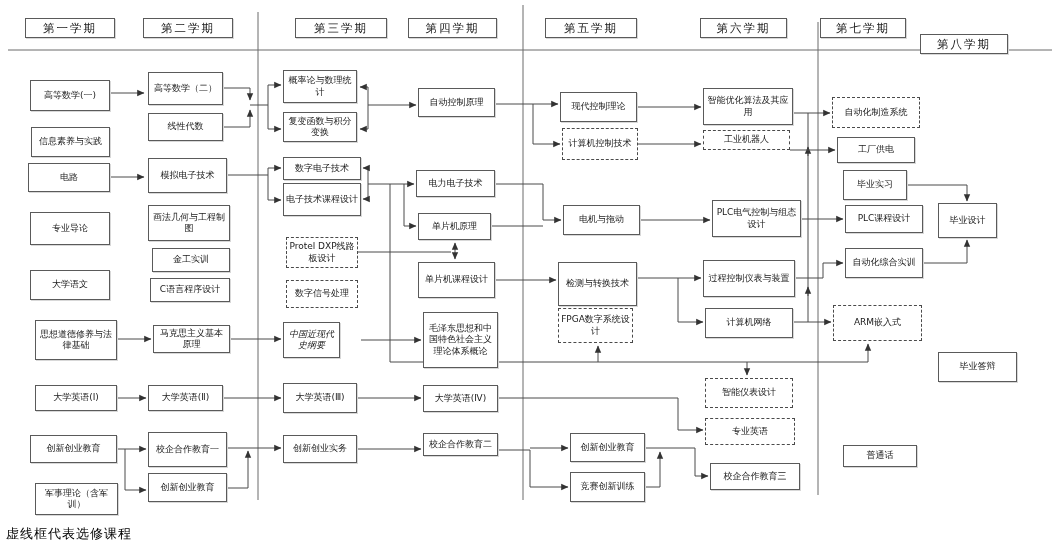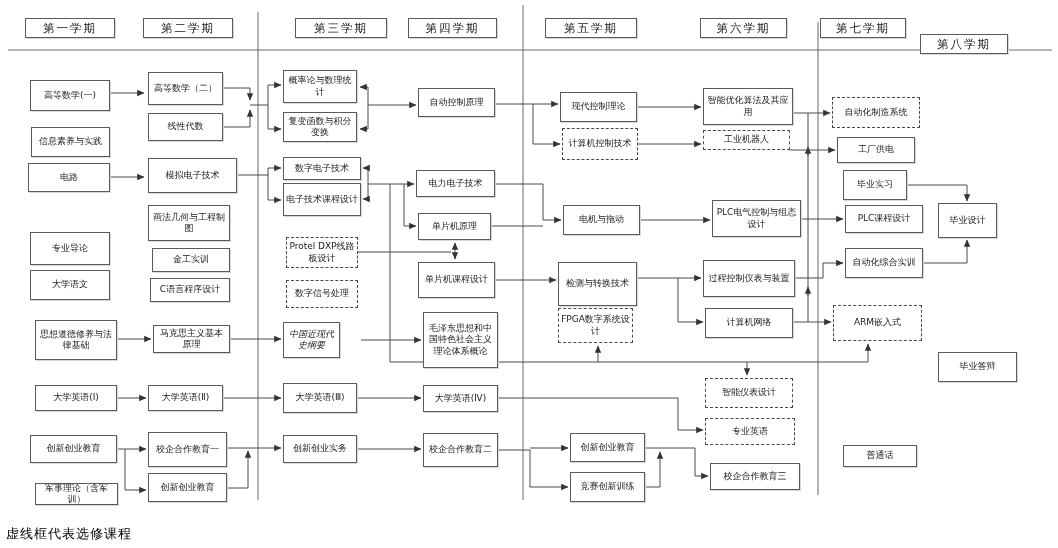--- a/index.html
+++ b/index.html
@@ -121,29 +121,29 @@
       <div class="sem-header" style="left: 408px; top: 18px; width: 89px; height: 20px;">第四学期</div>
       <div class="sem-header" style="left: 545px; top: 18px; width: 92px; height: 20px;">第五学期</div>
       <div class="sem-header" style="left: 700px; top: 18px; width: 87px; height: 20px;">第六学期</div>
       <div class="sem-header" style="left: 820px; top: 18px; width: 86px; height: 20px;">第七学期</div>
       <div class="sem-header" style="left: 920px; top: 34px; width: 88px; height: 20px;">第八学期</div>
     </div>
   <div id="nodes-layer">
       <div class="node" style="left: 30px; top: 80px; width: 80px; height: 31px;">高等数学(一)</div>
       <div class="node" style="left: 31px; top: 127px; width: 79px; height: 30px;">信息素养与实践</div>
       <div class="node" style="left: 28px; top: 163px; width: 82px; height: 29px;">电路</div>
-      <div class="node" style="left: 30px; top: 232px; width: 80px; height: 33px;">专业导论</div>
+      <div class="node" style="left: 30px; top: 212px; width: 80px; height: 33px;">专业导论</div>
       <div class="node" style="left: 30px; top: 270px; width: 80px; height: 30px;">大学语文</div>
       <div class="node" style="left: 35px; top: 320px; width: 82px; height: 40px;">思想道德修养与法律基础</div>
       <div class="node" style="left: 35px; top: 385px; width: 82px; height: 26px;">大学英语(Ⅰ)</div>
       <div class="node" style="left: 30px; top: 435px; width: 87px; height: 28px;">创新创业教育</div>
-      <div class="node" style="left: 35px; top: 483px; width: 83px; height: 22px;">军事理论（含军训）</div>
+      <div class="node" style="left: 35px; top: 483px; width: 83px; height: 32px;">军事理论（含军训）</div>
       <div class="node" style="left: 148px; top: 72px; width: 75px; height: 33px;">高等数学（二）</div>
       <div class="node" style="left: 148px; top: 113px; width: 75px; height: 28px;">线性代数</div>
-      <div class="node" style="left: 148px; top: 158px; width: 89px; height: 35px;">模拟电子技术</div>
+      <div class="node" style="left: 148px; top: 158px; width: 79px; height: 35px;">模拟电子技术</div>
       <div class="node" style="left: 148px; top: 205px; width: 82px; height: 36px;">画法几何与工程制图</div>
       <div class="node" style="left: 152px; top: 248px; width: 78px; height: 24px;">金工实训</div>
       <div class="node" style="left: 150px; top: 278px; width: 80px; height: 24px;">C语言程序设计</div>
       <div class="node" style="left: 153px; top: 325px; width: 77px; height: 28px;">马克思主义基本原理</div>
       <div class="node" style="left: 148px; top: 385px; width: 75px; height: 26px;">大学英语(Ⅱ)</div>
       <div class="node" style="left: 148px; top: 432px; width: 79px; height: 35px;">校企合作教育一</div>
       <div class="node" style="left: 148px; top: 473px; width: 79px; height: 29px;">创新创业教育</div>
       <div class="node" style="left: 283px; top: 70px; width: 74px; height: 33px;">概率论与数理统计</div>
       <div class="node" style="left: 283px; top: 112px; width: 74px; height: 30px;">复变函数与积分变换</div>
       <div class="node" style="left: 283px; top: 157px; width: 78px; height: 23px;">数字电子技术</div>
@@ -152,21 +152,21 @@
       <div class="node dashed" style="left: 286px; top: 280px; width: 72px; height: 28px;">数字信号处理</div>
       <div class="node" style="left: 283px; top: 322px; width: 57px; height: 36px; font-style: italic;">中国近现代史纲要</div>
       <div class="node" style="left: 283px; top: 383px; width: 74px; height: 30px;">大学英语(Ⅲ)</div>
       <div class="node" style="left: 283px; top: 435px; width: 74px; height: 28px;">创新创业实务</div>
       <div class="node" style="left: 418px; top: 88px; width: 77px; height: 29px;">自动控制原理</div>
       <div class="node" style="left: 416px; top: 170px; width: 79px; height: 27px;">电力电子技术</div>
       <div class="node" style="left: 418px; top: 213px; width: 73px; height: 27px;">单片机原理</div>
       <div class="node" style="left: 418px; top: 262px; width: 77px; height: 36px;">单片机课程设计</div>
       <div class="node" style="left: 423px; top: 312px; width: 75px; height: 56px;">毛泽东思想和中国特色社会主义理论体系概论</div>
       <div class="node" style="left: 423px; top: 385px; width: 75px; height: 27px;">大学英语(Ⅳ)</div>
-      <div class="node" style="left: 423px; top: 433px; width: 75px; height: 34px;">校企合作教育二</div>
+      <div class="node" style="left: 423px; top: 433px; width: 75px; height: 23px;">校企合作教育二</div>
       <div class="node" style="left: 560px; top: 92px; width: 77px; height: 30px;">现代控制理论</div>
       <div class="node dashed" style="left: 562px; top: 128px; width: 76px; height: 32px;">计算机控制技术</div>
       <div class="node" style="left: 563px; top: 205px; width: 77px; height: 30px;">电机与拖动</div>
       <div class="node" style="left: 558px; top: 262px; width: 79px; height: 44px;">检测与转换技术</div>
       <div class="node dashed" style="left: 558px; top: 308px; width: 75px; height: 35px;">FPGA数字系统设计</div>
       <div class="node" style="left: 570px; top: 433px; width: 75px; height: 29px;">创新创业教育</div>
       <div class="node" style="left: 570px; top: 472px; width: 75px; height: 30px;">竞赛创新训练</div>
       <div class="node" style="left: 703px; top: 88px; width: 90px; height: 37px;">智能优化算法及其应用</div>
       <div class="node dashed" style="left: 703px; top: 130px; width: 87px; height: 20px;">工业机器人</div>
       <div class="node" style="left: 712px; top: 200px; width: 89px; height: 37px;">PLC电气控制与组态设计</div>

